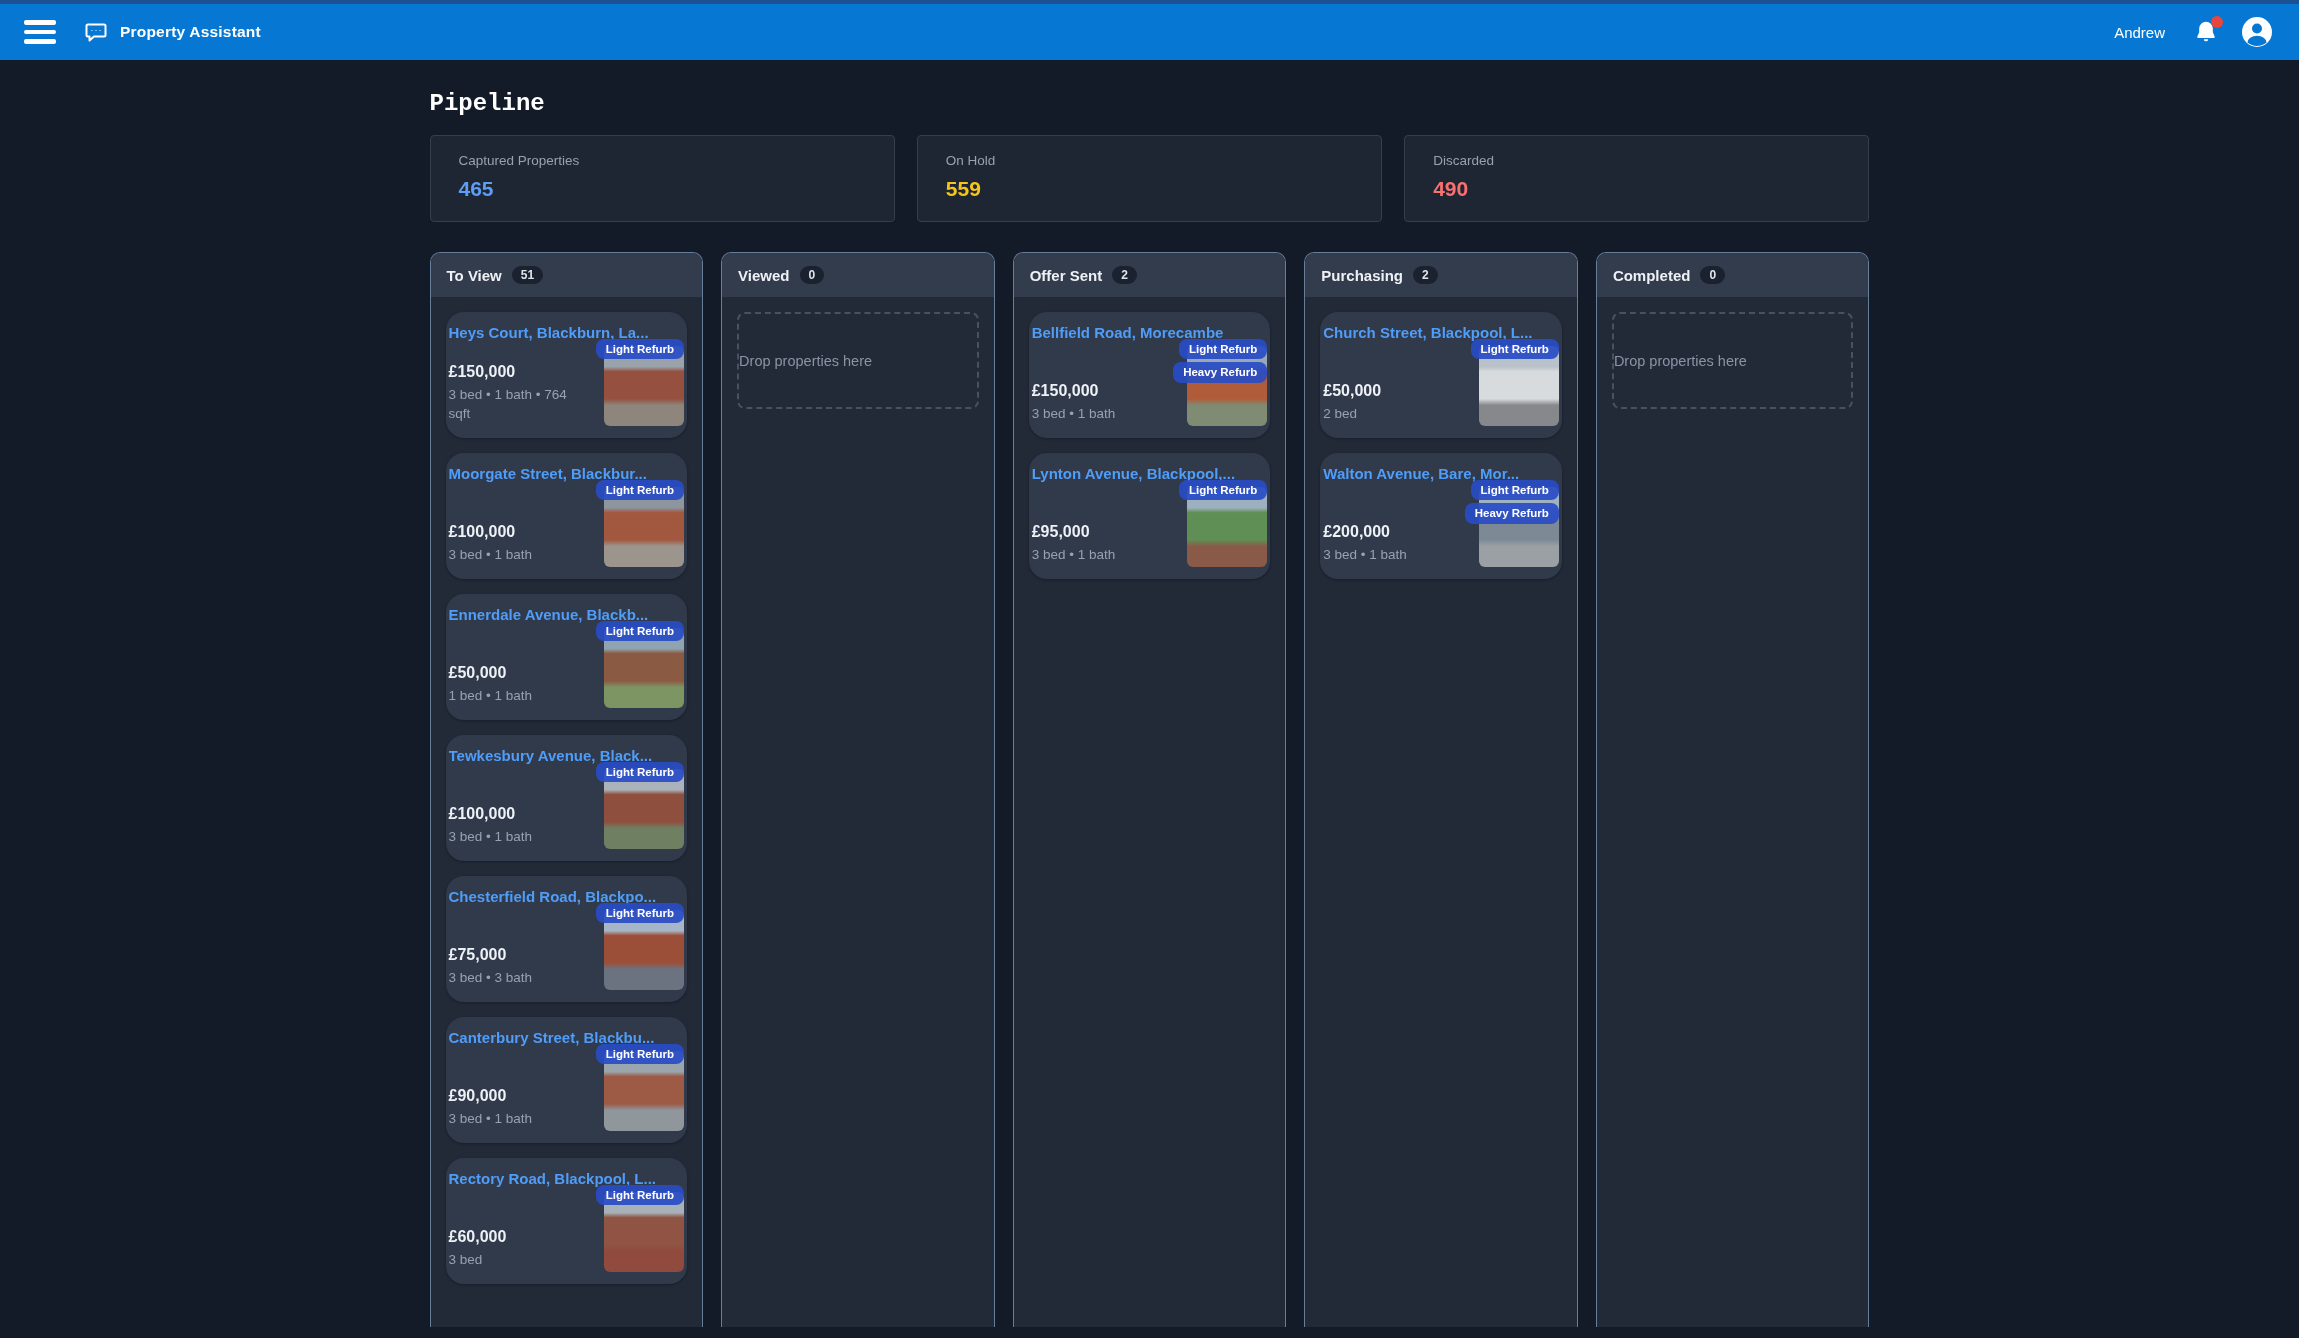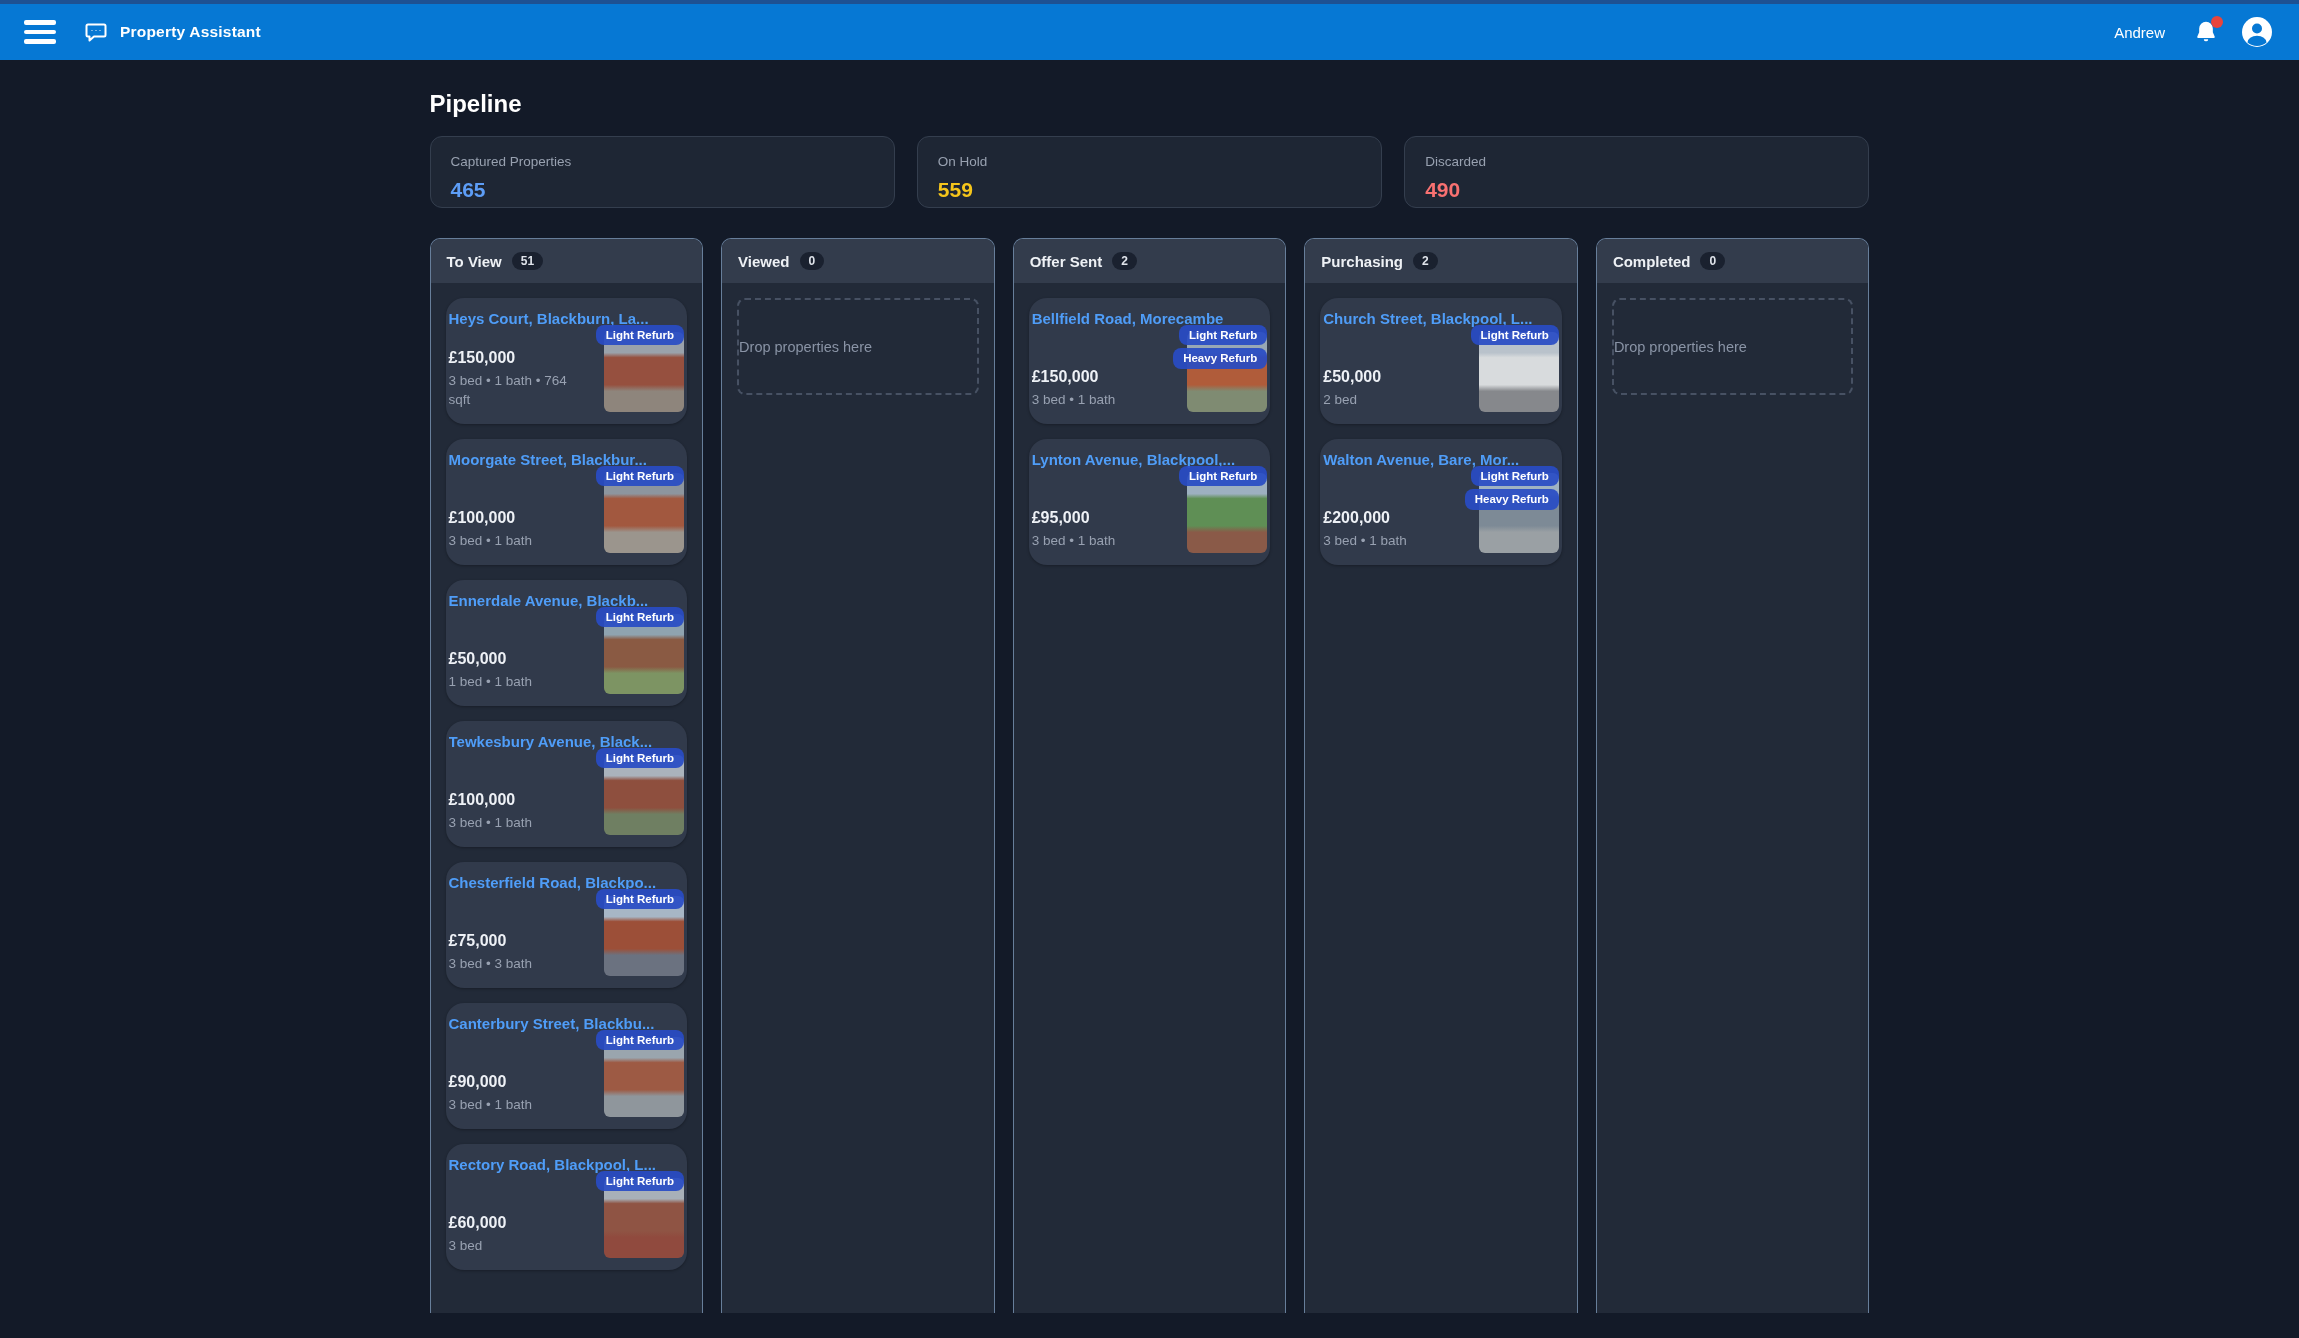--- a/index.html
+++ b/index.html
@@ -31,27 +31,27 @@
   .user-name { font-size: 15px; color: #fff; margin-right: 28px; }
   .bell-btn, .avatar-btn { background: transparent; border: 0; cursor: pointer; position: relative; display: flex; align-items: center; }
   .bell-btn { margin-right: 22px; }
   .bell-dot {
     position: absolute; top: -3px; right: -4px;
     width: 12px; height: 12px; border-radius: 50%; background: #e8453c;
   }
 
   
   .main-wrap { width: 1440px; margin: 0 auto; padding-top: 30px; }
-  .page-title { font-size: 24px; font-weight: 700; color: #ffffff; margin-bottom: 18px; }
+  .page-title { font-size: 24px; font-weight: 700; color: #ffffff; margin-bottom: 18px; font-family: Liberation Mono, monospace; }
 
   
   .stats-row { display: flex; gap: 22px; margin-bottom: 30px; }
   .stat-card {
     flex: 1; background: #1e2634; border: 1px solid #343e4e;
-    border-radius: 12px; padding: 17px 20px; height: 72px;
+    border-radius: 4px; padding: 17px 28px; height: 87px;
   }
   .stat-label { font-size: 13.5px; color: #98a1b0; }
   .stat-value { font-size: 21px; font-weight: 700; margin-top: 9px; }
 
   
   .board { display: flex; gap: 18px; height: 1075px; }
   .kanban-col {
     width: calc((100% - 72px) / 5);
     background: #222a38;
     border: 1px solid rgba(160, 196, 235, 0.55);

